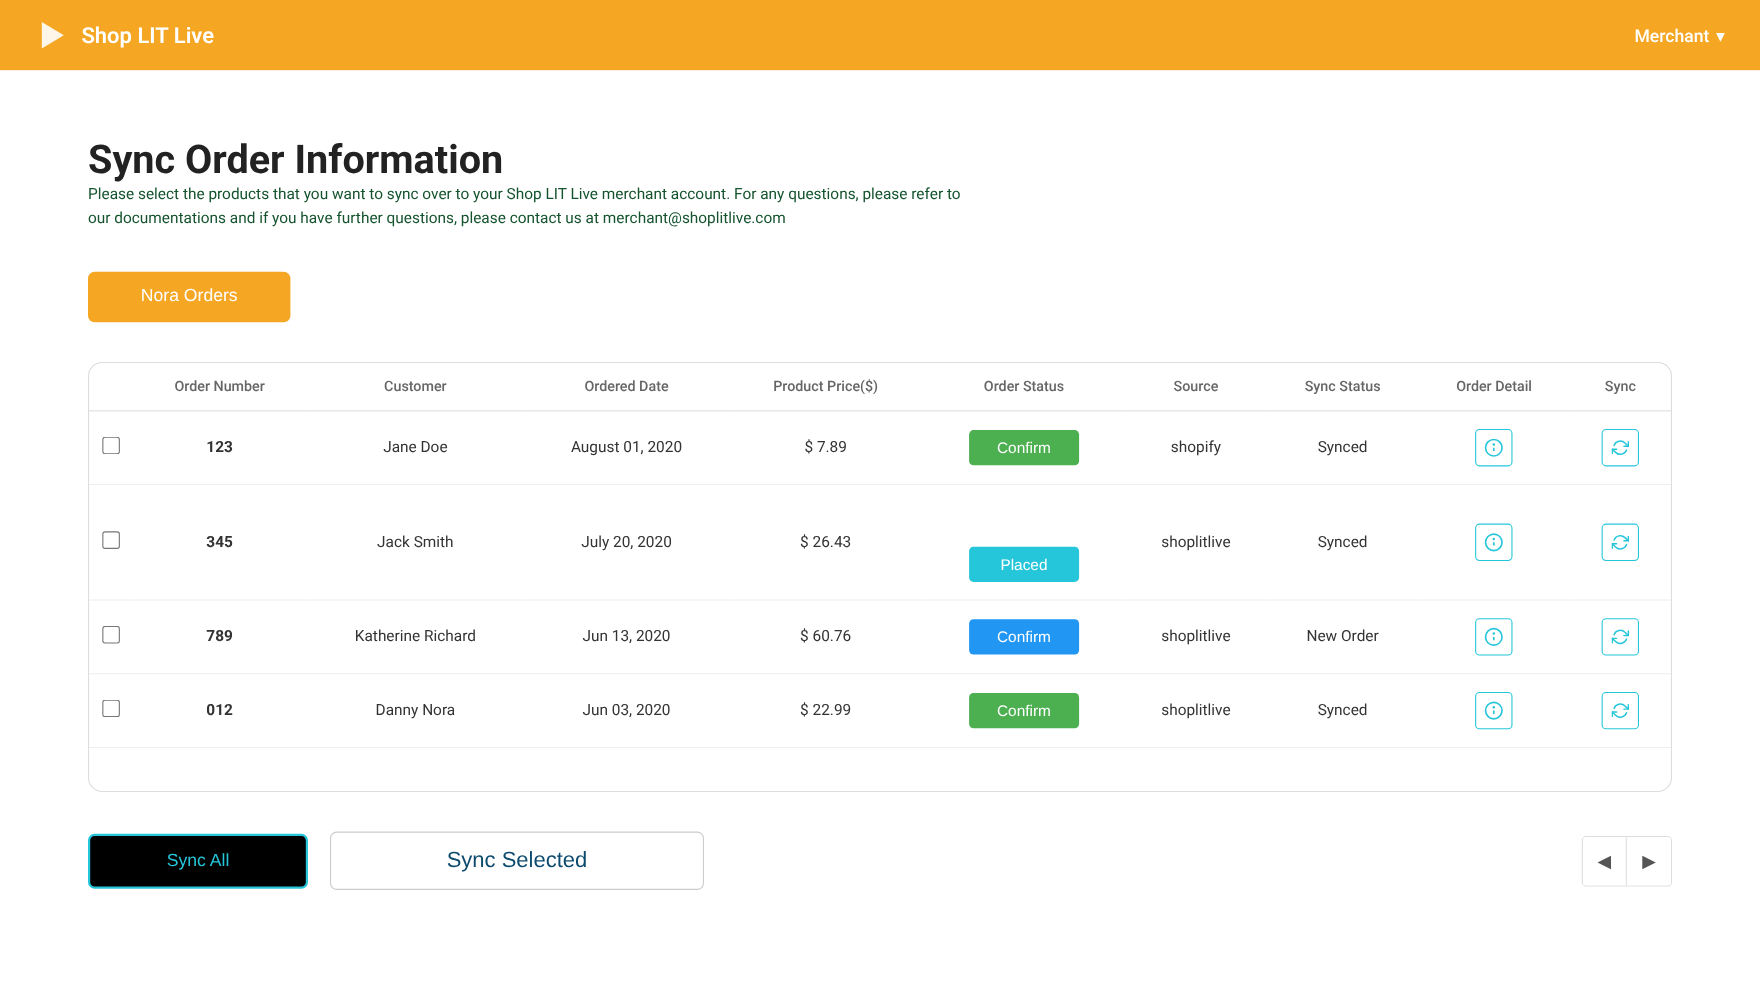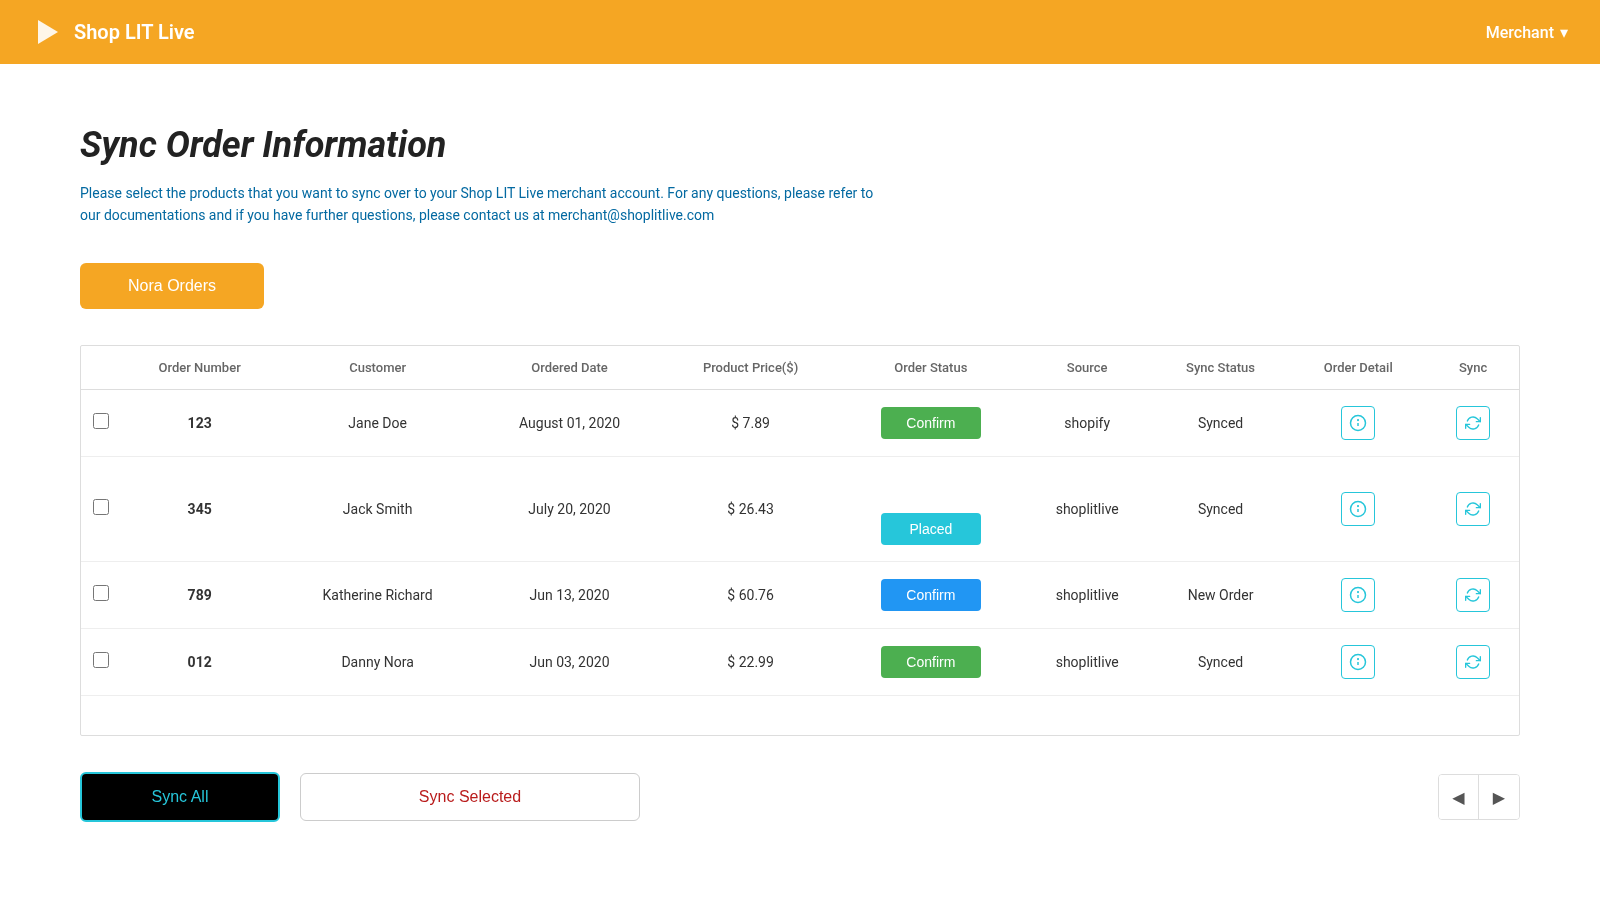--- a/index.html
+++ b/index.html
@@ -41,47 +41,45 @@
     .main {
       background: #ffffff;
       min-height: 836px;
       padding: 60px 80px 40px 80px;
     }
 
     .page-title {
       font-size: 36px;
       font-weight: 700;
       color: #222;
-      margin-bottom: 16px;
-      font-style: italic;
     }
     .page-description {
       font-size: 14px;
-      color: #0369a1;
+      color: #14532d;
       line-height: 1.6;
       max-width: 800px;
       margin-bottom: 36px;
     }
 
     .pull-orders-btn {
       background: #f5a623;
       color: white;
       border: none;
       border-radius: 6px;
       padding: 14px 48px;
       font-size: 16px;
       font-weight: 500;
       cursor: pointer;
       margin-bottom: 36px;
     }
 
     
     .table-container {
       border: 1px solid #ddd;
-      border-radius: 2px;
+      border-radius: 13px;
       overflow: hidden;
       margin-bottom: 36px;
     }
     table {
       width: 100%;
       border-collapse: collapse;
     }
     thead tr {
       border-bottom: 1px solid #ddd;
     }
@@ -178,25 +176,25 @@
       background: #000000;
       border-radius: 6px;
       padding: 14px 60px;
       font-size: 16px;
       font-weight: 500;
       cursor: pointer;
       min-width: 200px;
     }
     .sync-selected-btn {
       border: 1px solid #ccc;
-      color: #b91c1c;
+      color: #0c4a6e;
       background: white;
       border-radius: 6px;
       padding: 14px 60px;
-      font-size: 16px;
+      font-size: 20px;
       font-weight: 400;
       cursor: pointer;
       min-width: 340px;
       margin-left: 20px;
     }
     .pagination {
       display: flex;
       margin-left: auto;
       border: 1px solid #ddd;
       border-radius: 4px;

